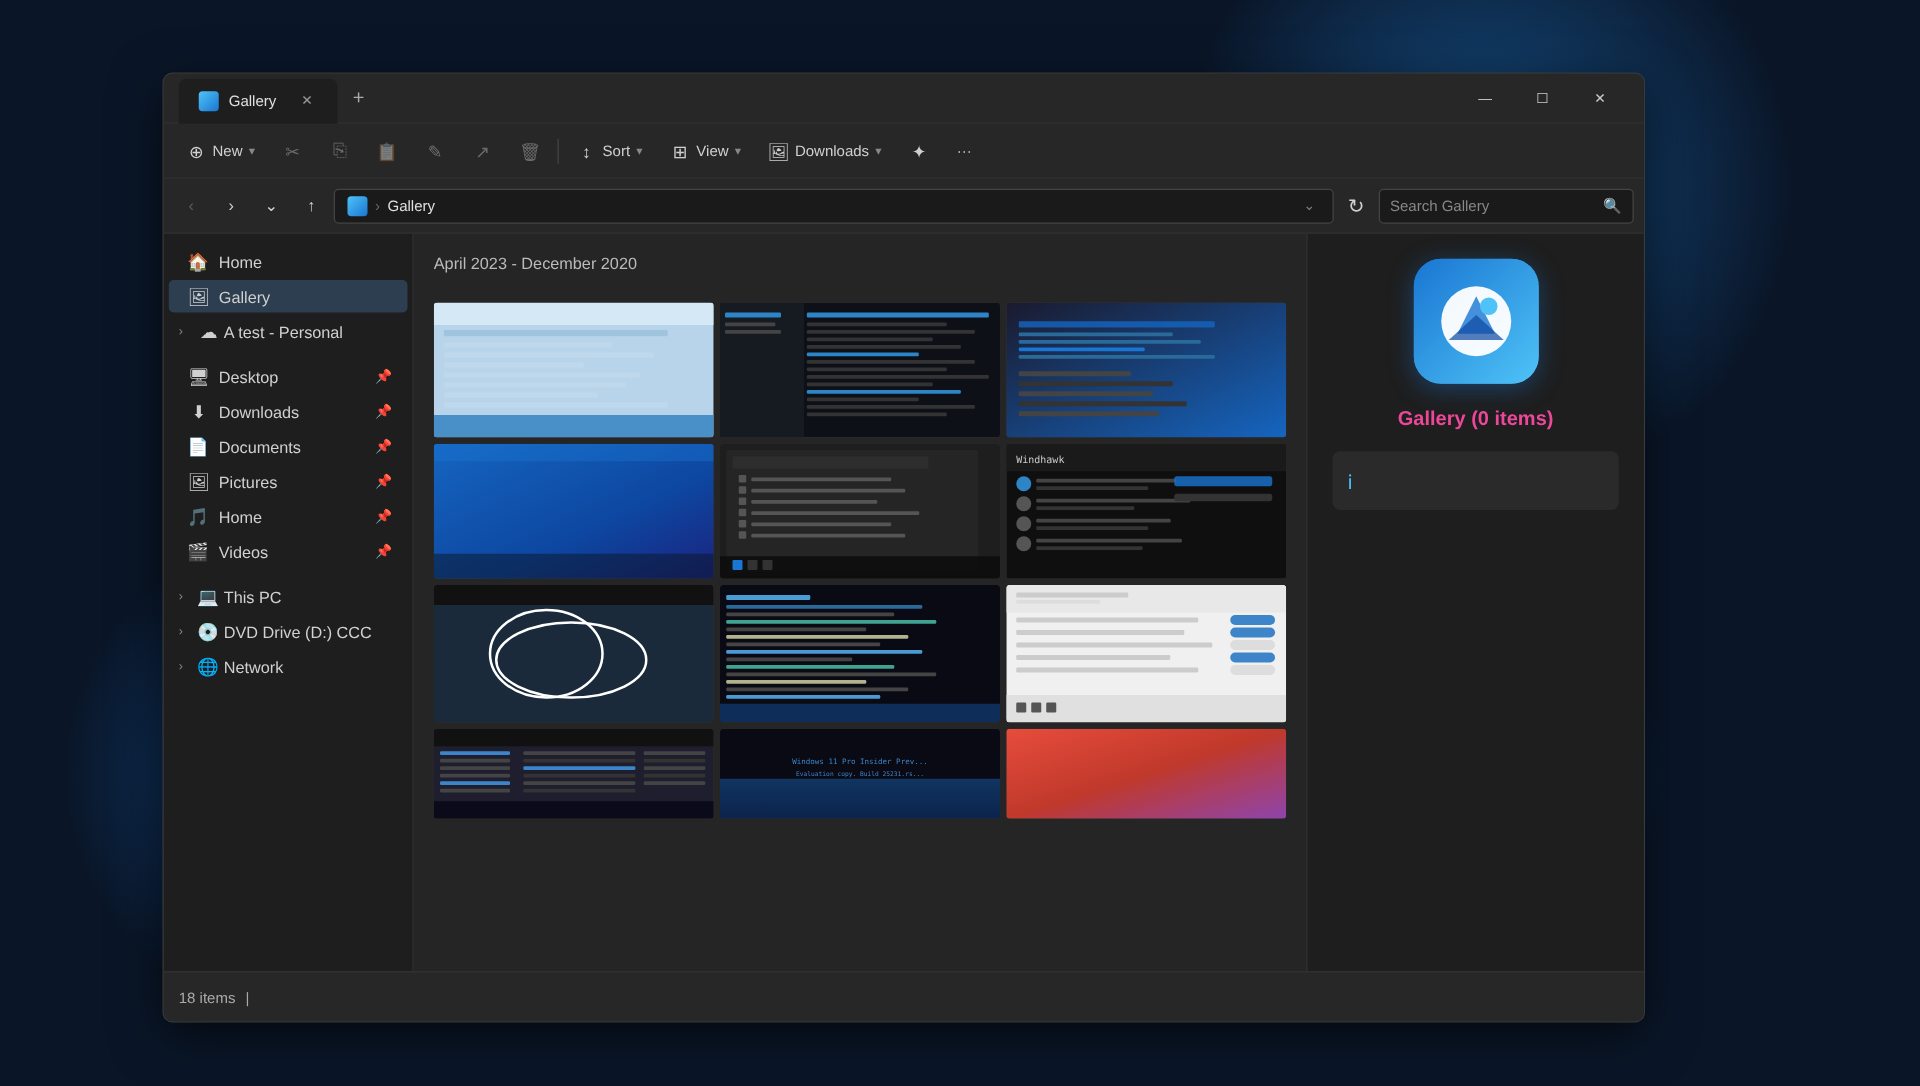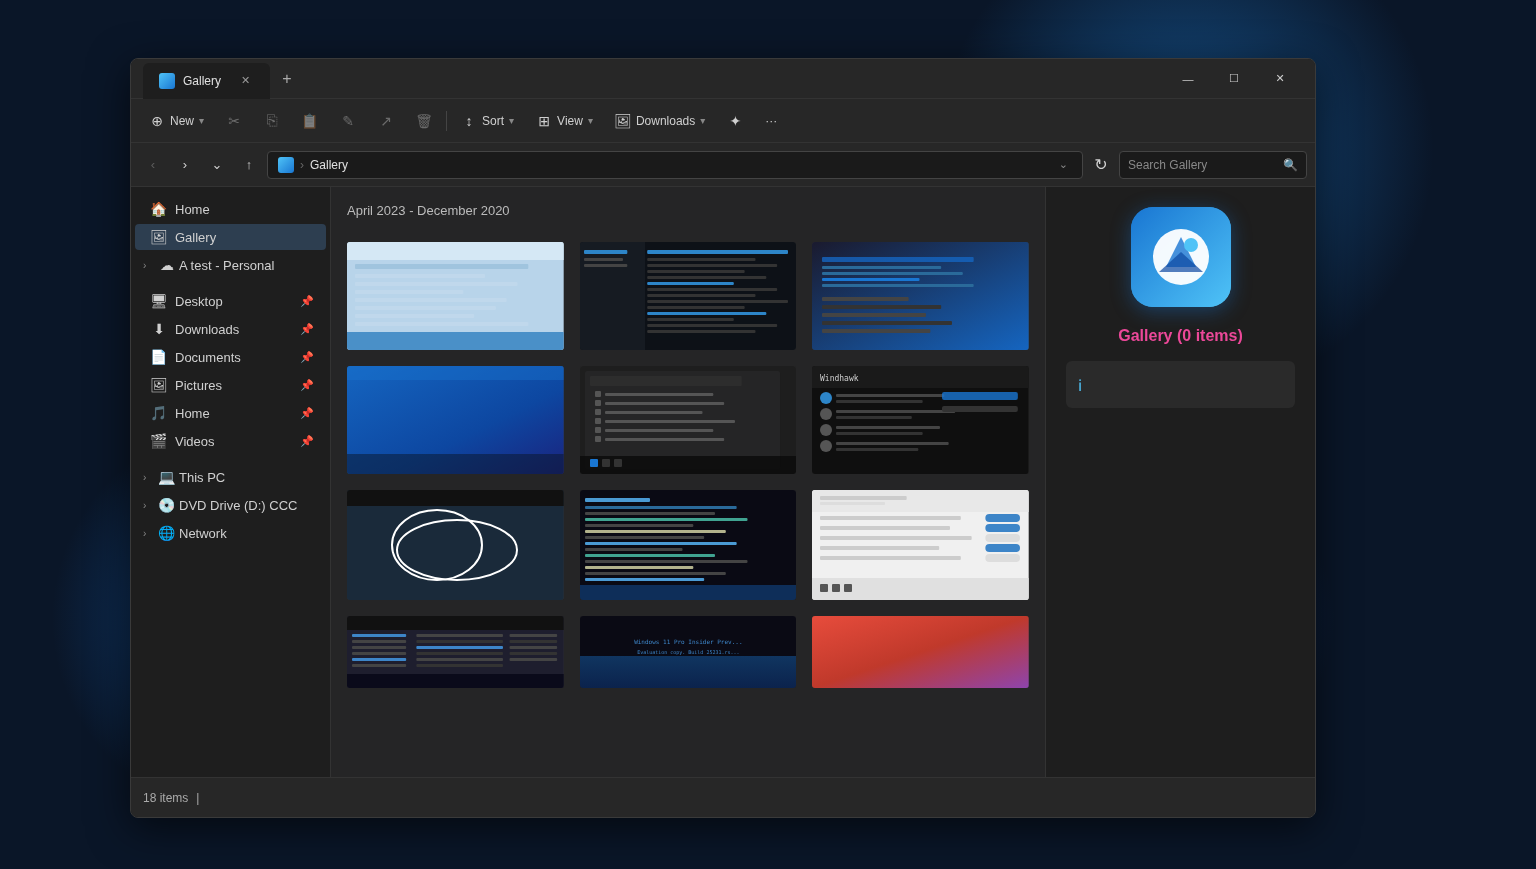--- a/index.html
+++ b/index.html
@@ -231,21 +231,21 @@
       height: 28px;
       display: flex;
       align-items: center;
       justify-content: center;
       border-radius: 4px;
       cursor: pointer;
       color: #d0d0d0;
     }
 
     .search-box {
-      width: 188px;
+      width: 204px;
       height: 28px;
       background: #1a1a1a;
       border: 1px solid #444;
       border-radius: 4px;
       display: flex;
       align-items: center;
       padding: 0 8px;
       gap: 6px;
       color: #888;
       font-size: 12px;
@@ -331,21 +331,21 @@
 
     .date-range-label {
       color: #bbb;
       font-size: 13px;
       margin-bottom: 24px;
     }
 
     .photo-grid {
       display: grid;
       grid-template-columns: 1fr 1fr 1fr;
-      gap: 16px;
+      gap: 5px;
     }
 
     .photo-thumb {
       border-radius: 3px;
       overflow: hidden;
       cursor: pointer;
       position: relative;
       background: #333;
     }
 

